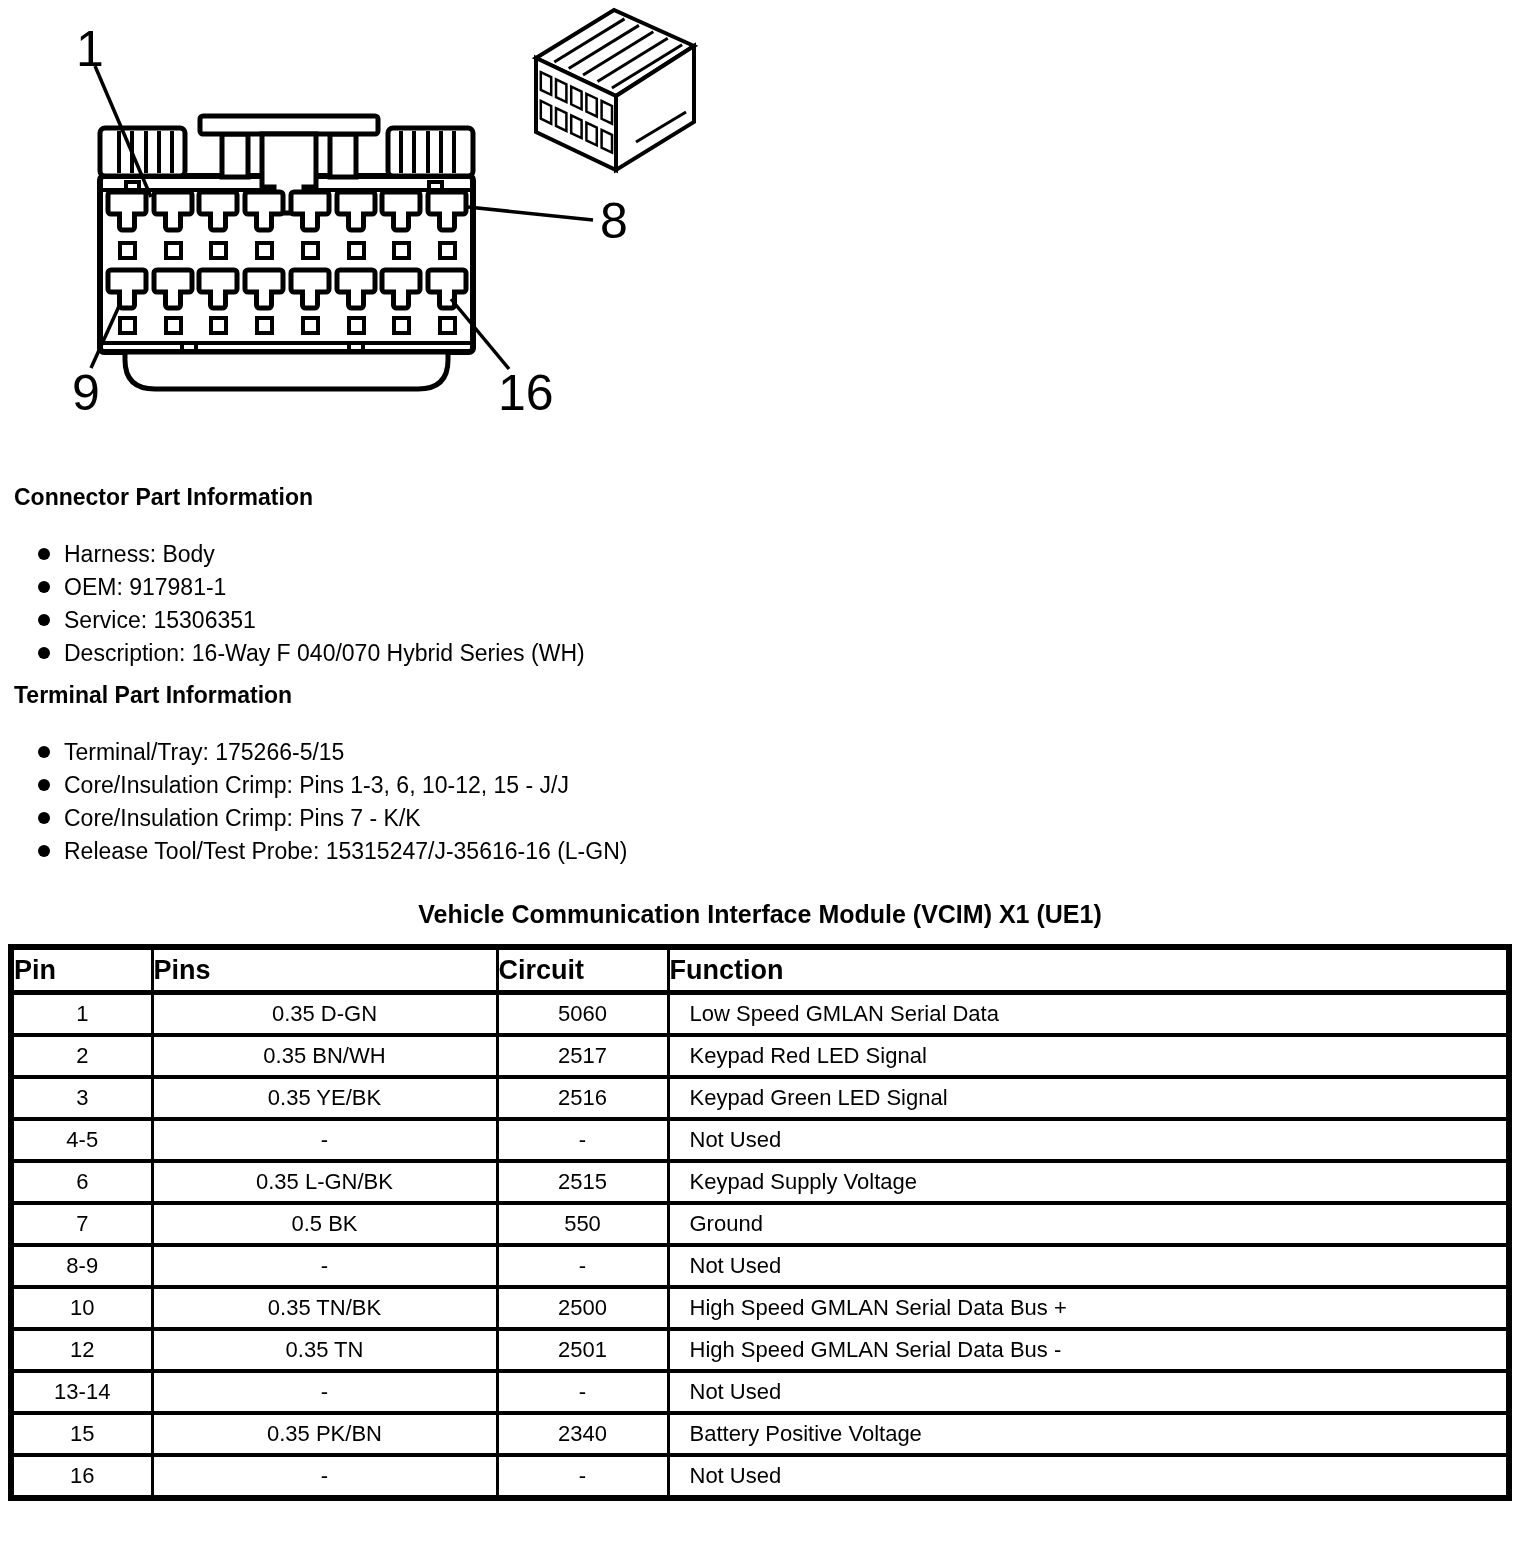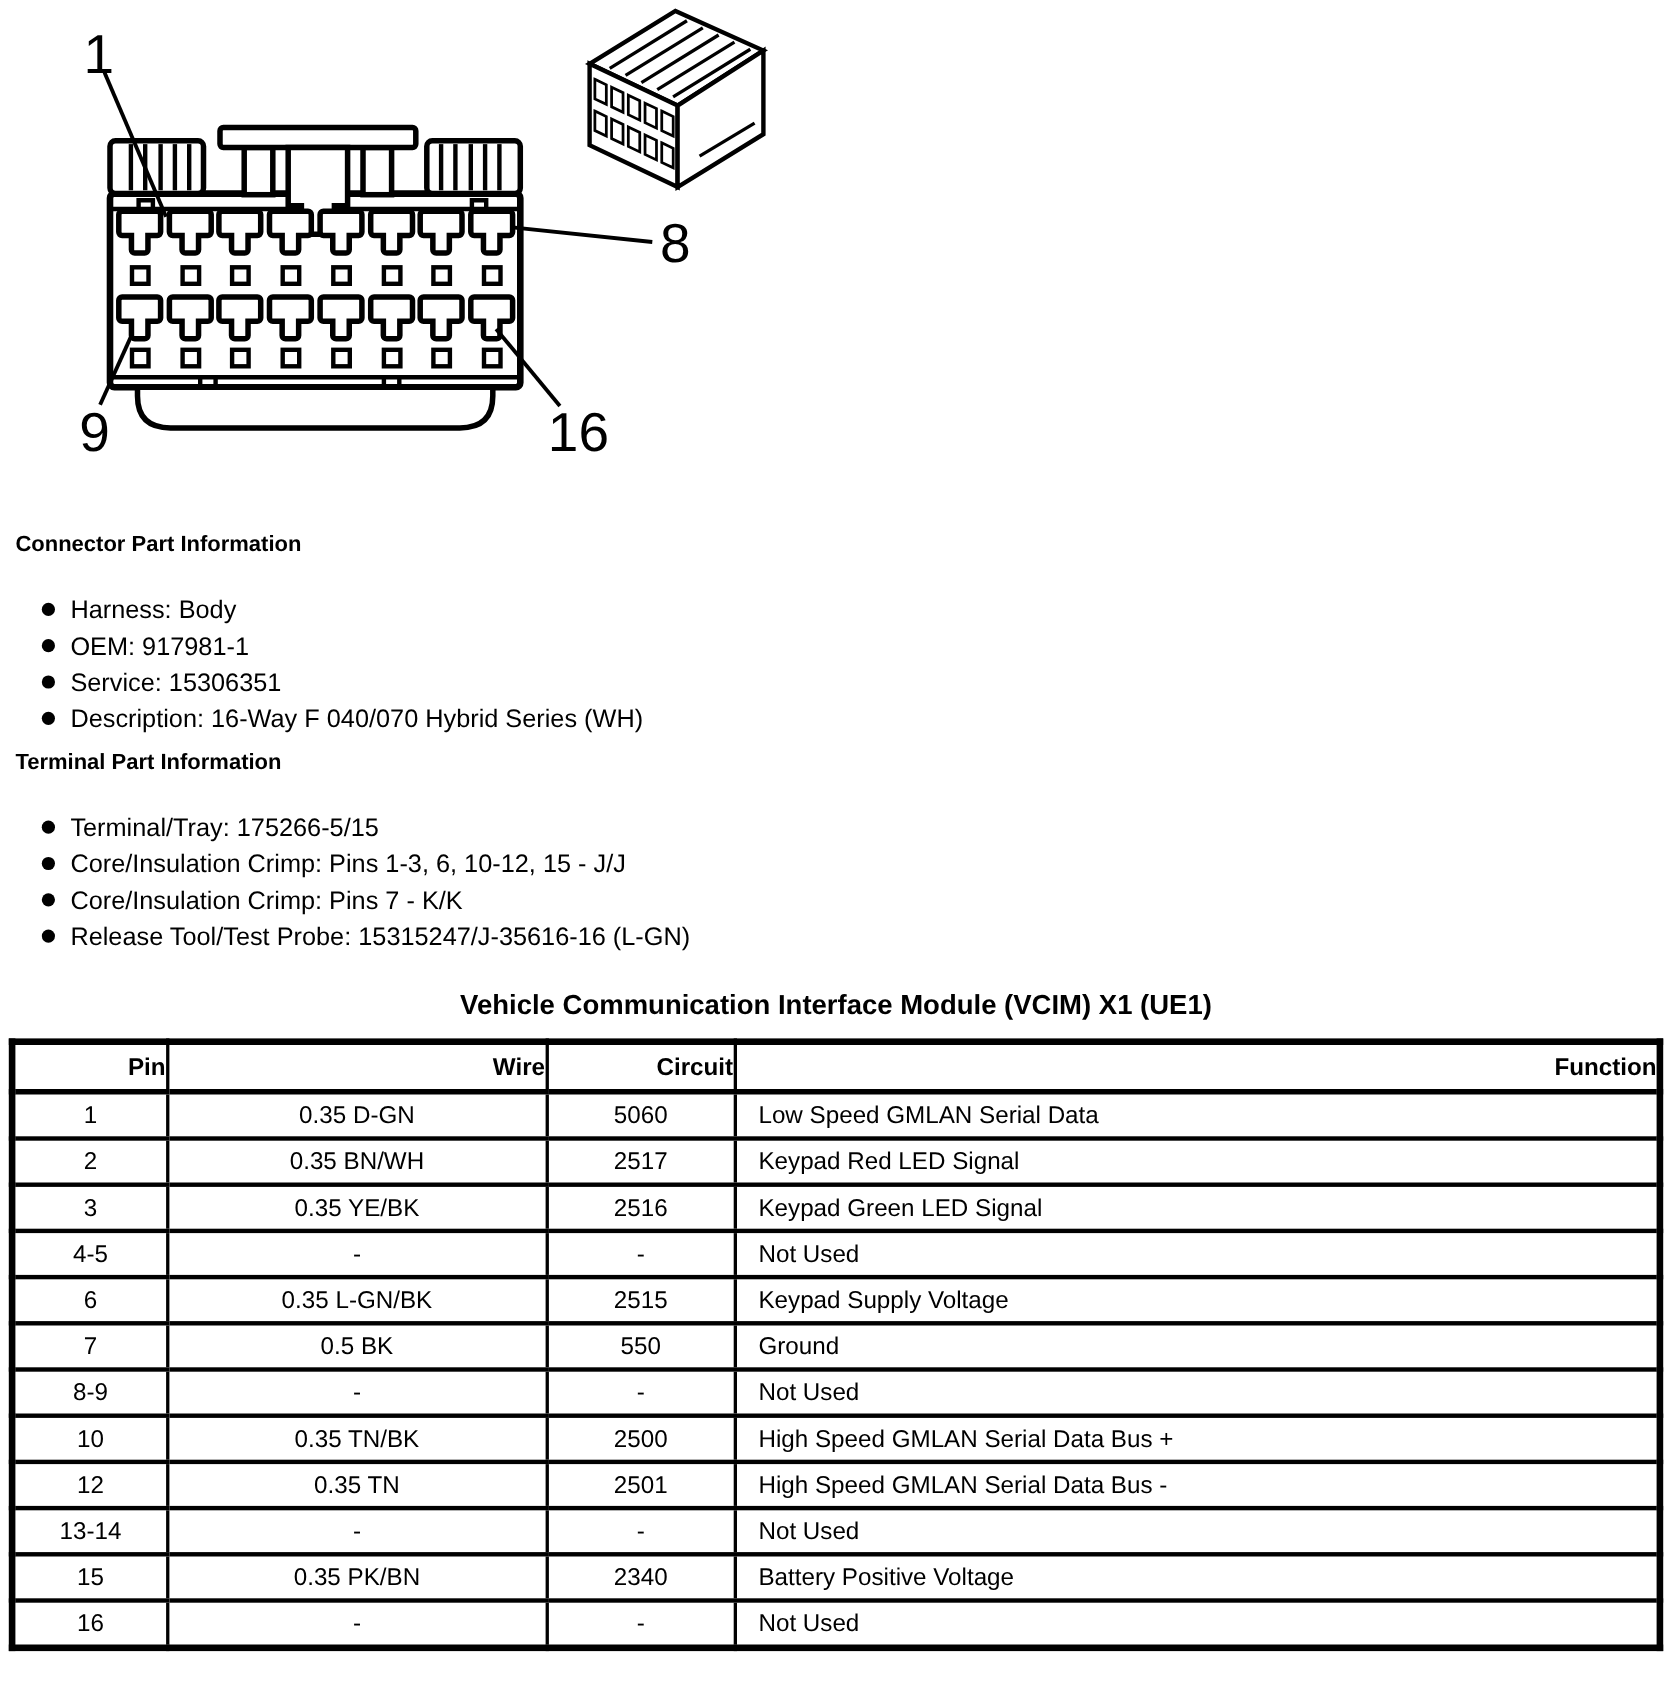--- a/index.html
+++ b/index.html
@@ -1,33 +1,33 @@
 <!DOCTYPE html>
 <html><head>
 <meta charset="utf-8">
 <style>
   html,body{margin:0;padding:0;background:#fff;}
   .page{position:relative;width:1520px;height:1550px;background:#fff;overflow:hidden;
         font-family:"Liberation Sans",sans-serif;color:#000;}
   svg text{font-family:"Liberation Sans",sans-serif;}
-  .sec-heading{position:absolute;left:14px;font-size:20px;font-weight:bold;white-space:nowrap;}
+  .sec-heading{position:absolute;left:14px;font-size:23px;font-weight:bold;white-space:nowrap;}
   #heading-connector{top:484px;}
   #heading-terminal{top:682px;text-align:center;}
   ul.bullets{position:absolute;left:36px;margin:0;padding:0;list-style:none;}
   #list-connector{top:542px;}
   #list-terminal{top:740px;}
   ul.bullets li{position:relative;padding-left:28px;font-size:23px;line-height:24px;
                 margin-bottom:9px;white-space:nowrap;}
   .dot{position:absolute;left:2px;top:6px;width:12px;height:12px;background:#000;border-radius:50%;}
   .tbl-title{position:absolute;top:900px;left:8px;width:1504px;text-align:center;
              font-weight:bold;font-size:25px;}
   table.pinout{position:absolute;top:944px;left:8px;width:1504px;border-collapse:collapse;
                table-layout:fixed;border:6px solid #000;}
-  table.pinout th{border:3px solid #000;border-bottom:5px solid #000;font-size:22px;
-                  font-weight:bold;height:40px;text-align:right;padding:0;}
+  table.pinout th{border:3px solid #000;border-bottom:5px solid #000;font-size:27px;
+                  font-weight:bold;height:40px;text-align:left;padding:0;}
   table.pinout td{border:3px solid #000;border-top:4px solid #000;font-size:22px;
                   height:38px;text-align:center;padding:0;}
   table.pinout td.c-fn{text-align:left;padding-left:20px;}
 </style>
 </head>
 <body>
 
 <div class="page">
 
   <svg style="position:absolute;left:0;top:0;" width="720" height="430" viewBox="0 0 720 430">
@@ -210,21 +210,21 @@
   <table class="pinout">
     <colgroup>
       <col style="width:141px">
         <col style="width:345px">
         <col style="width:171px">
         <col>
     </colgroup>
     <thead>
       <tr>
         <th>Pin</th>
-        <th>Wire</th>
+        <th>Pins</th>
         <th>Circuit</th>
         <th>Function</th>
       </tr>
     </thead>
     <tbody>
 
         <tr>
           <td class="c-pin">1</td>
           <td class="c-wire">0.35 D-GN</td>
           <td class="c-circ">5060</td>

